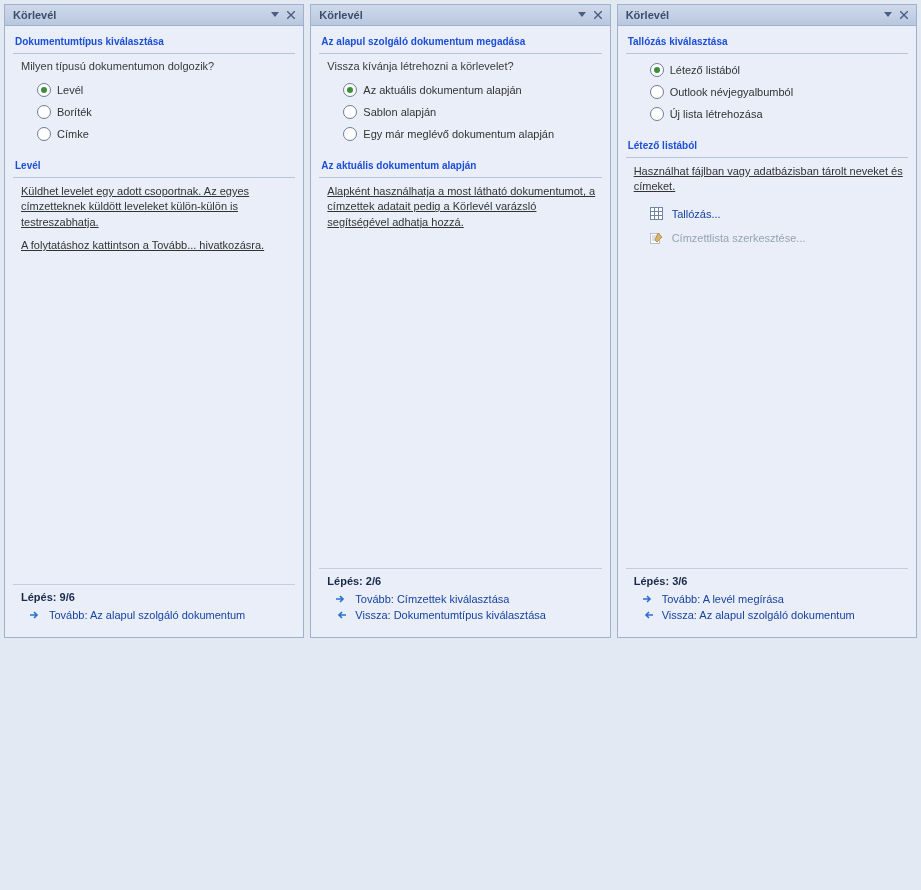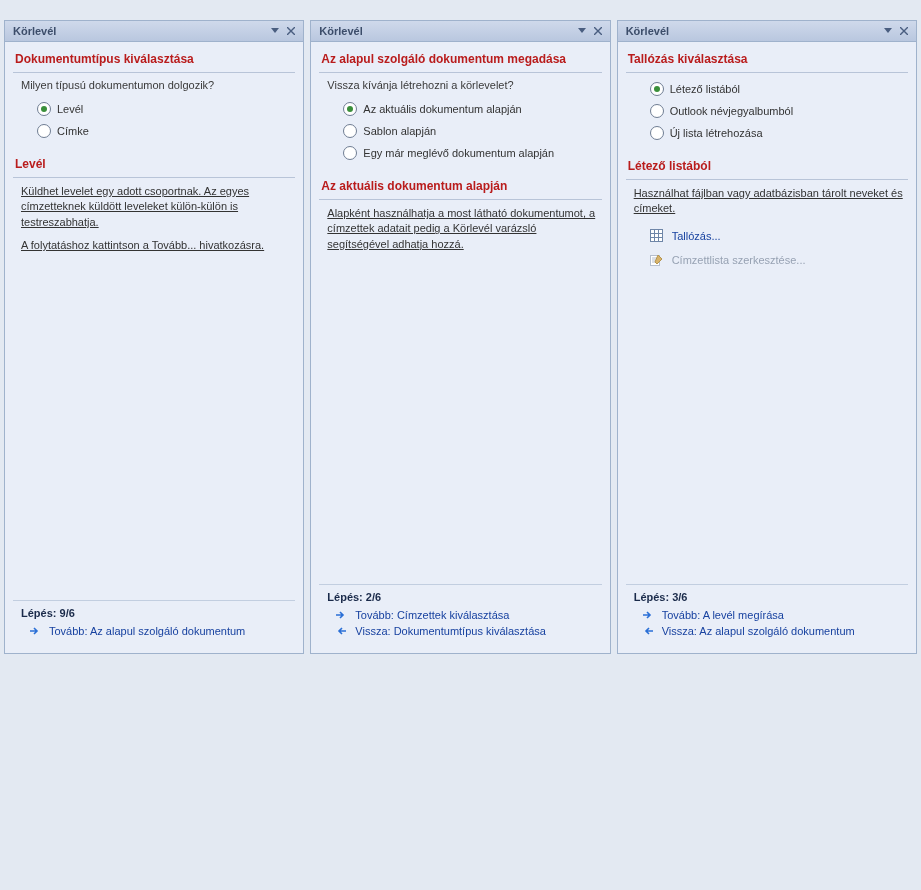--- a/index.html
+++ b/index.html
@@ -10,21 +10,20 @@
     background: #e3e9f2;
     color: #333;
   }
   .stage {
     display: flex;
     gap: 6px;
     padding: 4px;
     width: 921px;
     height: 642px;
     box-sizing: border-box;
-    margin-top: 16px;
   }
   .pane {
     flex: 1 1 0;
     background: #e9eef8;
     border: 1px solid #9fb2cc;
     display: flex;
     flex-direction: column;
     box-sizing: border-box;
   }
   .titlebar {
@@ -48,23 +47,23 @@
     cursor: pointer;
   }
   .content {
     flex: 1;
     overflow: auto;
     padding: 6px 8px 4px 8px;
     display: flex;
     flex-direction: column;
   }
   .section-heading {
-    color: #b91c1c;
+    color: #1d4ed8;
     font-weight: bold;
-    font-size: 12px;
+    font-size: 10px;
     border-bottom: 1px solid #b8c4d8;
     padding: 4px 0 6px 2px;
     margin-bottom: 6px;
   }
   .prompt {
     color: #3a3a3a;
     margin: 0 0 8px 8px;
   }
   .radio-row {
     display: flex;
@@ -153,20 +152,24 @@
           </svg>
       </span>
     </div>
     <div class="content">
       <div class="section-heading">Dokumentumtípus kiválasztása</div>
       <div class="prompt">Milyen típusú dokumentumon dolgozik?</div>
 
       <div class="radio-row">
         <span class="radio sel"></span>
         <span>Levél</span>
+      </div>
+      <div class="radio-row">
+        <span class="radio"></span>
+        <span>Boríték</span>
       </div>
       <div class="radio-row">
         <span class="radio"></span>
         <span>Címke</span>
       </div>
 
       <div class="section-heading" style="margin-top:10px">Levél</div>
       <div class="body-text">Küldhet levelet egy adott csoportnak. Az egyes címzetteknek küldött leveleket külön-külön is testreszabhatja.</div>
       <div class="body-text">A folytatáshoz kattintson a Tovább... hivatkozásra.</div>
 

